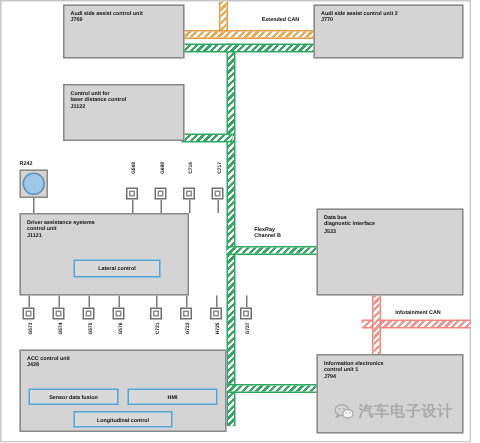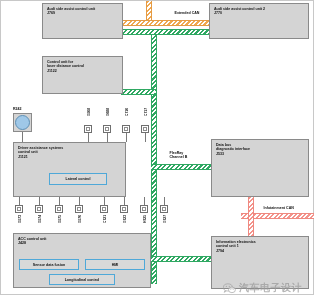--- a/index.html
+++ b/index.html
@@ -266,21 +266,21 @@
   </div>
 
   <div class="ecu" style="left:210px;top:235px;width:98px;height:53px;">
     <div class="ttl">
       <span>Information electronics</span>
       <span>control unit 1</span>
       <span>J794</span>
     </div>
   </div>
 
-  <div class="wm" style="left:222px;top:280px;">
+  <div class="wm" style="left:222px;top:266px;">
     <svg width="13" height="11" viewBox="0 0 24 20">
       <ellipse cx="9" cy="8" rx="8.2" ry="6.6" fill="none" stroke="#9a9a9a" stroke-width="1.6"></ellipse>
       <path d="M4 13.5 L2 17 L6 15" fill="none" stroke="#9a9a9a" stroke-width="1.6" stroke-linejoin="round"></path>
       <circle cx="6.2" cy="6.2" r="1.1" fill="#9a9a9a"></circle>
       <circle cx="11.6" cy="6.2" r="1.1" fill="#9a9a9a"></circle>
       <ellipse cx="16.5" cy="12.5" rx="6.4" ry="5.2" fill="#ffffff" stroke="#9a9a9a" stroke-width="1.6"></ellipse>
       <circle cx="14.4" cy="11.3" r="0.95" fill="#9a9a9a"></circle>
       <circle cx="18.8" cy="11.3" r="0.95" fill="#9a9a9a"></circle>
     </svg>
     <span class="wmtxt">汽车电子设计</span>

